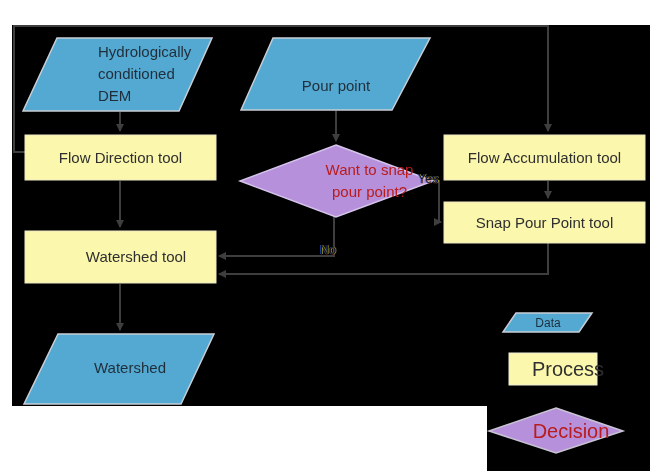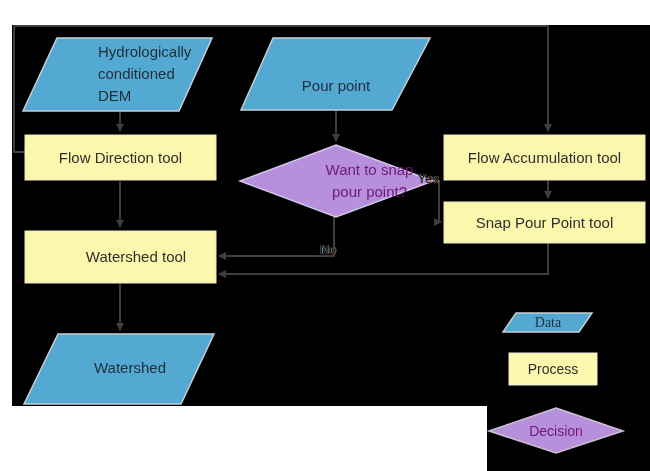--- a/index.html
+++ b/index.html
@@ -34,24 +34,24 @@
     align-items: center;
     justify-content: center;
     text-align: center;
     color: #2f2f2f;
     font-size: 15px;
     line-height: 20px;
     pointer-events: none;
   }
   .label.multiline { white-space: pre-line; line-height: 22px; margin-left: 33px; }
   .label.on-blue { color: #1f2e3a; }
-  .label.on-purple { color: #701a75; }
+  .label.on-purple { color: #b91c1c; }
   .label.left-align { justify-content: flex-start; text-align: left; }
-  .label.small { font-size: 14px; font-family: Liberation Serif, serif; }
-  .label.legend-size { font-size: 14px; }
+  .label.small { font-size: 12px; }
+  .label.legend-size { font-size: 20px; margin-left: 15px; }
   .edge-label {
     position: absolute;
     font-size: 12px;
     color: #14141f;
     letter-spacing: 0.5px;
     text-shadow: 1px 0 0 rgba(205, 195, 40, 0.65),
                  -1px 0 0 rgba(45, 95, 225, 0.65),
                  0 1px 0 rgba(200, 45, 45, 0.35);
     pointer-events: none;
     margin-top: 20px;

